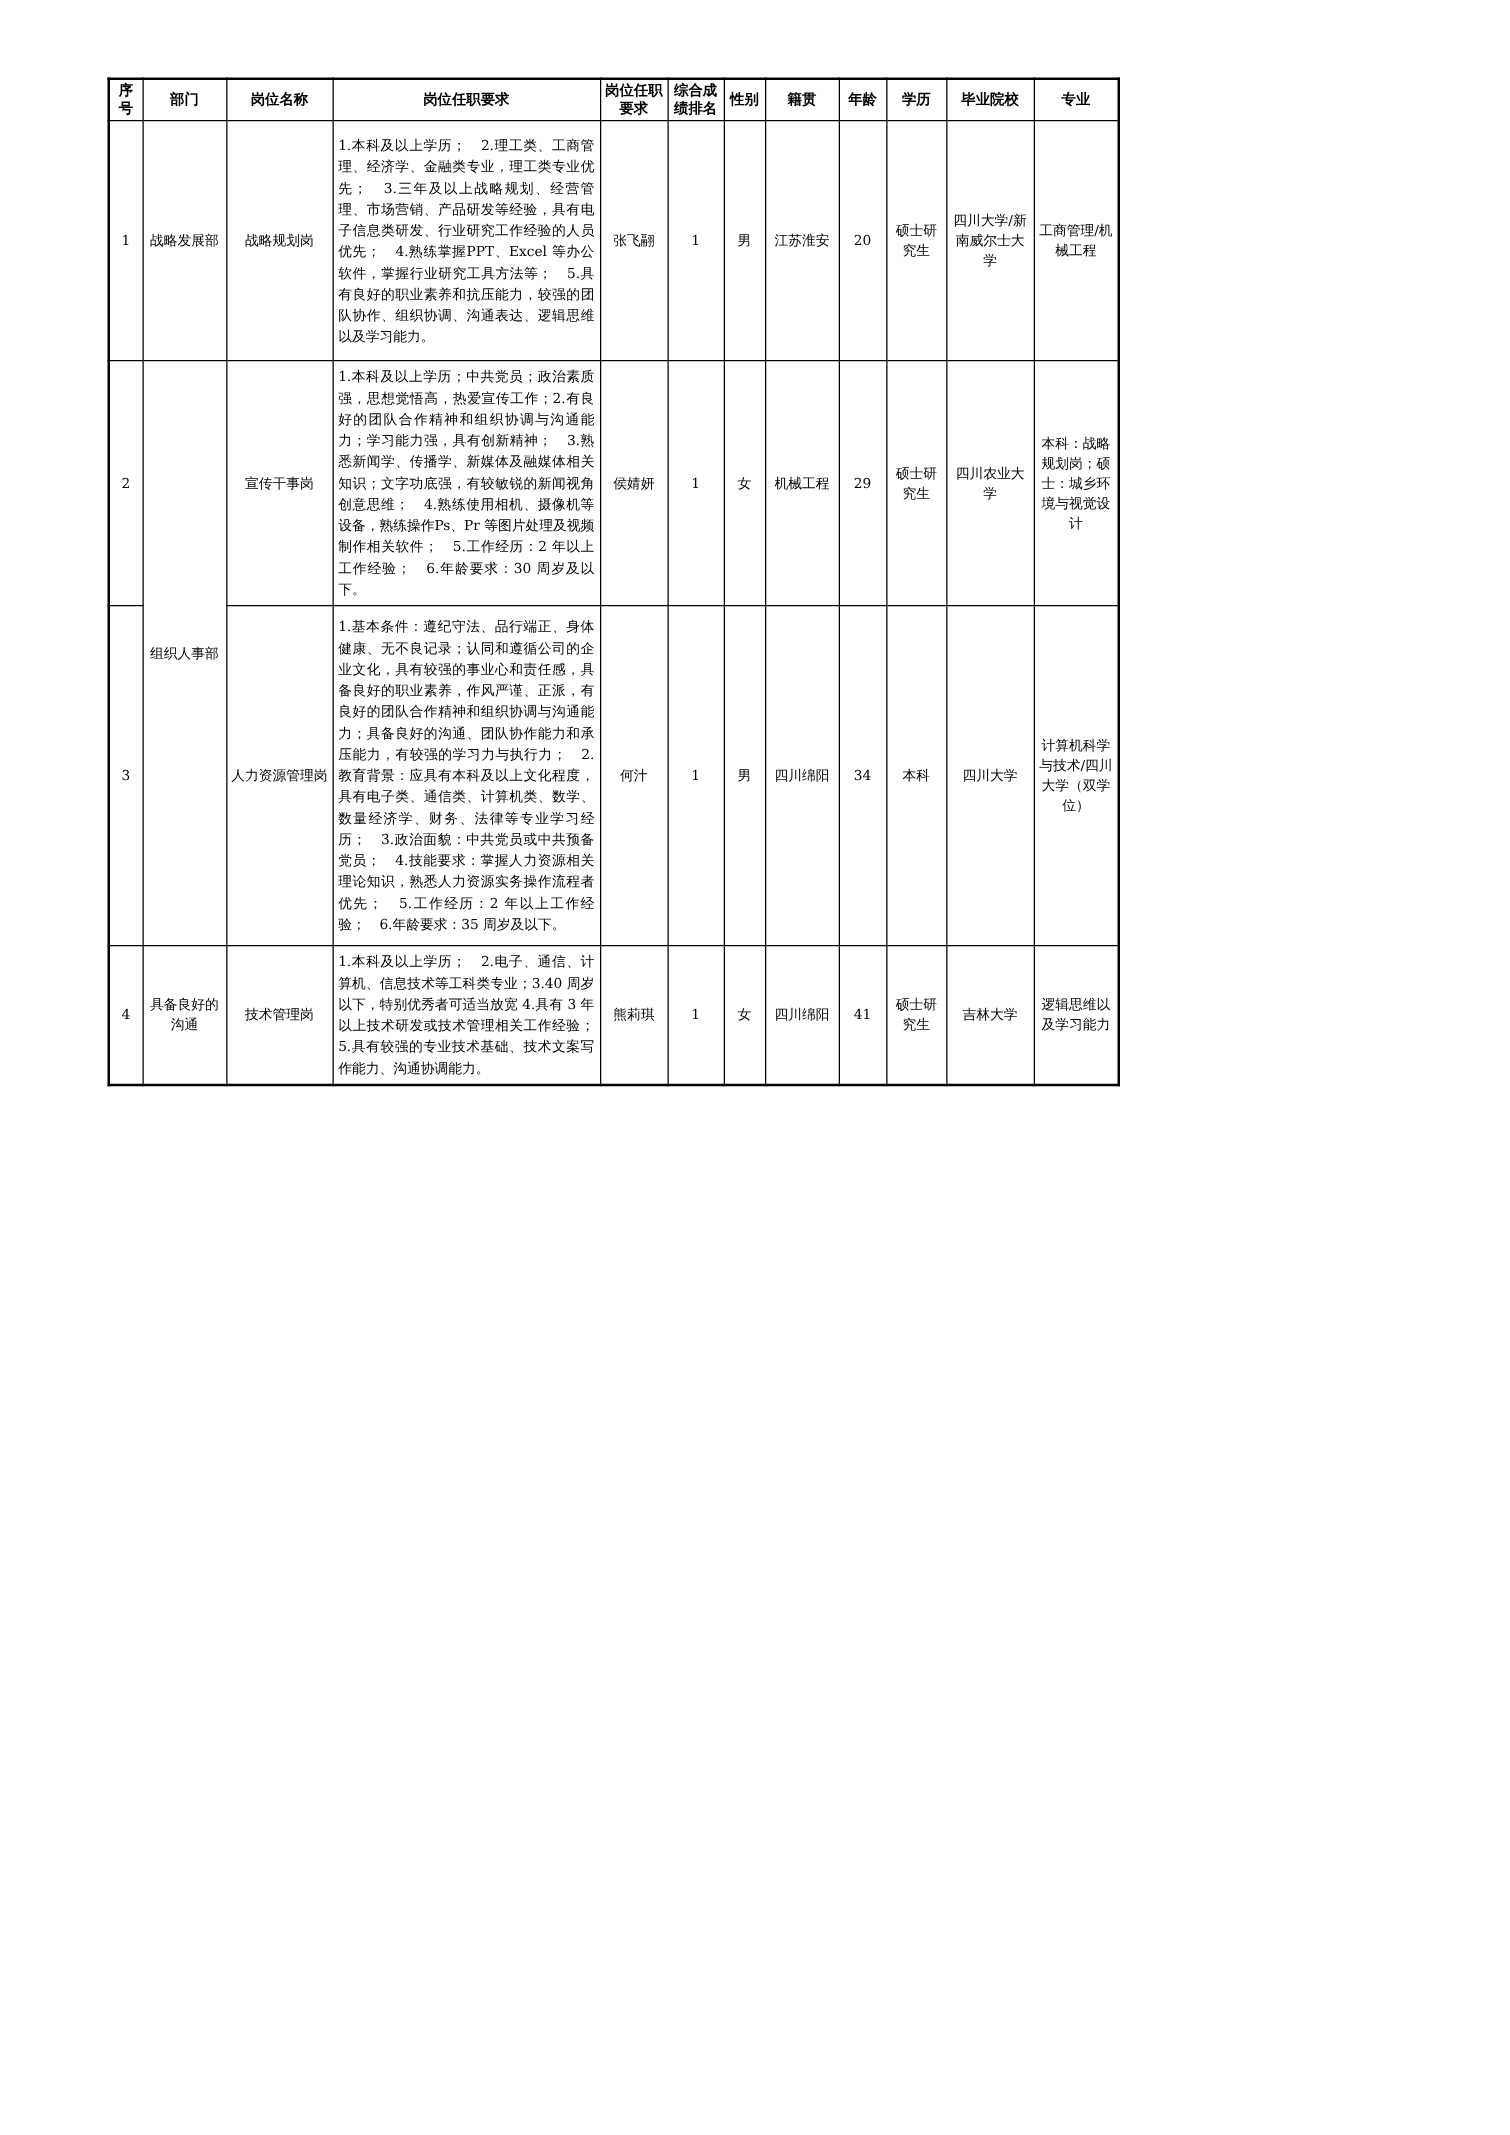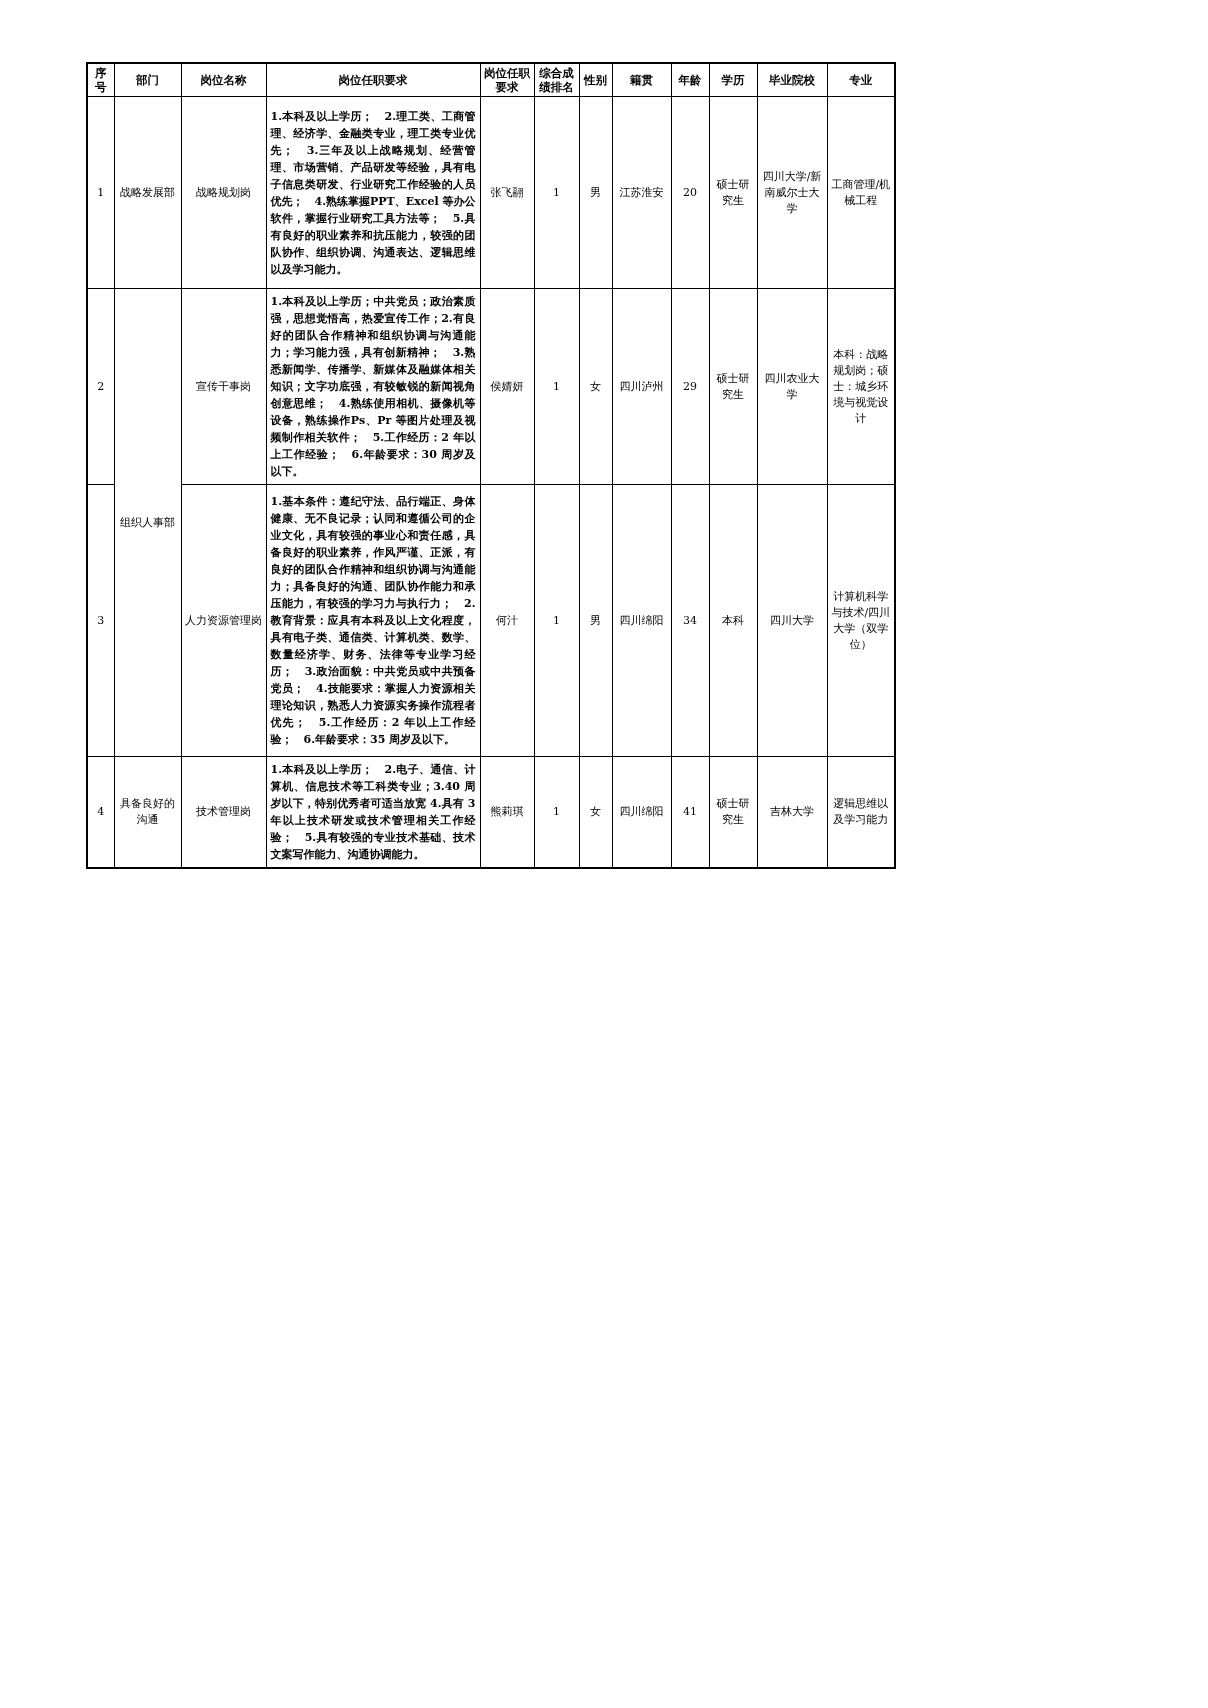--- a/index.html
+++ b/index.html
@@ -44,21 +44,20 @@
     font-size: 11.5px;
     height: 30px;
     line-height: 14px;
   }
   .recruit td.req {
     text-align: justify;
     text-align-last: left;
     line-height: 17px;
     padding: 4px 4px;
     vertical-align: middle;
-    font-weight: bold;
   }
   tr.row-1 { height: 192px; }
   tr.row-2 { height: 171px; }
   tr.row-3 { height: 272px; }
   tr.row-4 { height: 108px; }
 </style>
 </head>
 <body>
 
 <div class="page">
@@ -109,21 +108,21 @@
         <td>工商管理/机械工程</td>
       </tr>
       <tr class="row-2">
         <td>2</td>
         <td rowspan="2">组织人事部</td>
         <td>宣传干事岗</td>
         <td class="req">1.本科及以上学历；中共党员；政治素质强，思想觉悟高，热爱宣传工作；2.有良好的团队合作精神和组织协调与沟通能力；学习能力强，具有创新精神；　3.熟悉新闻学、传播学、新媒体及融媒体相关知识；文字功底强，有较敏锐的新闻视角创意思维；　4.熟练使用相机、摄像机等设备，熟练操作Ps、Pr 等图片处理及视频制作相关软件；　5.工作经历：2 年以上工作经验；　6.年龄要求：30 周岁及以下。</td>
         <td>侯婧妍</td>
         <td>1</td>
         <td>女</td>
-        <td>四川泸州</td>
+        <td>机械工程</td>
         <td>29</td>
         <td>硕士研究生</td>
         <td>四川农业大学</td>
         <td>本科：战略规划岗；硕士：城乡环境与视觉设计</td>
       </tr>
       <tr class="row-3">
         <td>3</td>
         <td>人力资源管理岗</td>
         <td class="req">1.基本条件：遵纪守法、品行端正、身体健康、无不良记录；认同和遵循公司的企业文化，具有较强的事业心和责任感，具备良好的职业素养，作风严谨、正派，有良好的团队合作精神和组织协调与沟通能力；具备良好的沟通、团队协作能力和承压能力，有较强的学习力与执行力；　2.教育背景：应具有本科及以上文化程度，具有电子类、通信类、计算机类、数学、数量经济学、财务、法律等专业学习经历；　3.政治面貌：中共党员或中共预备党员；　4.技能要求：掌握人力资源相关理论知识，熟悉人力资源实务操作流程者优先；　5.工作经历：2 年以上工作经验；　6.年龄要求：35 周岁及以下。</td>
         <td>何汁</td>

